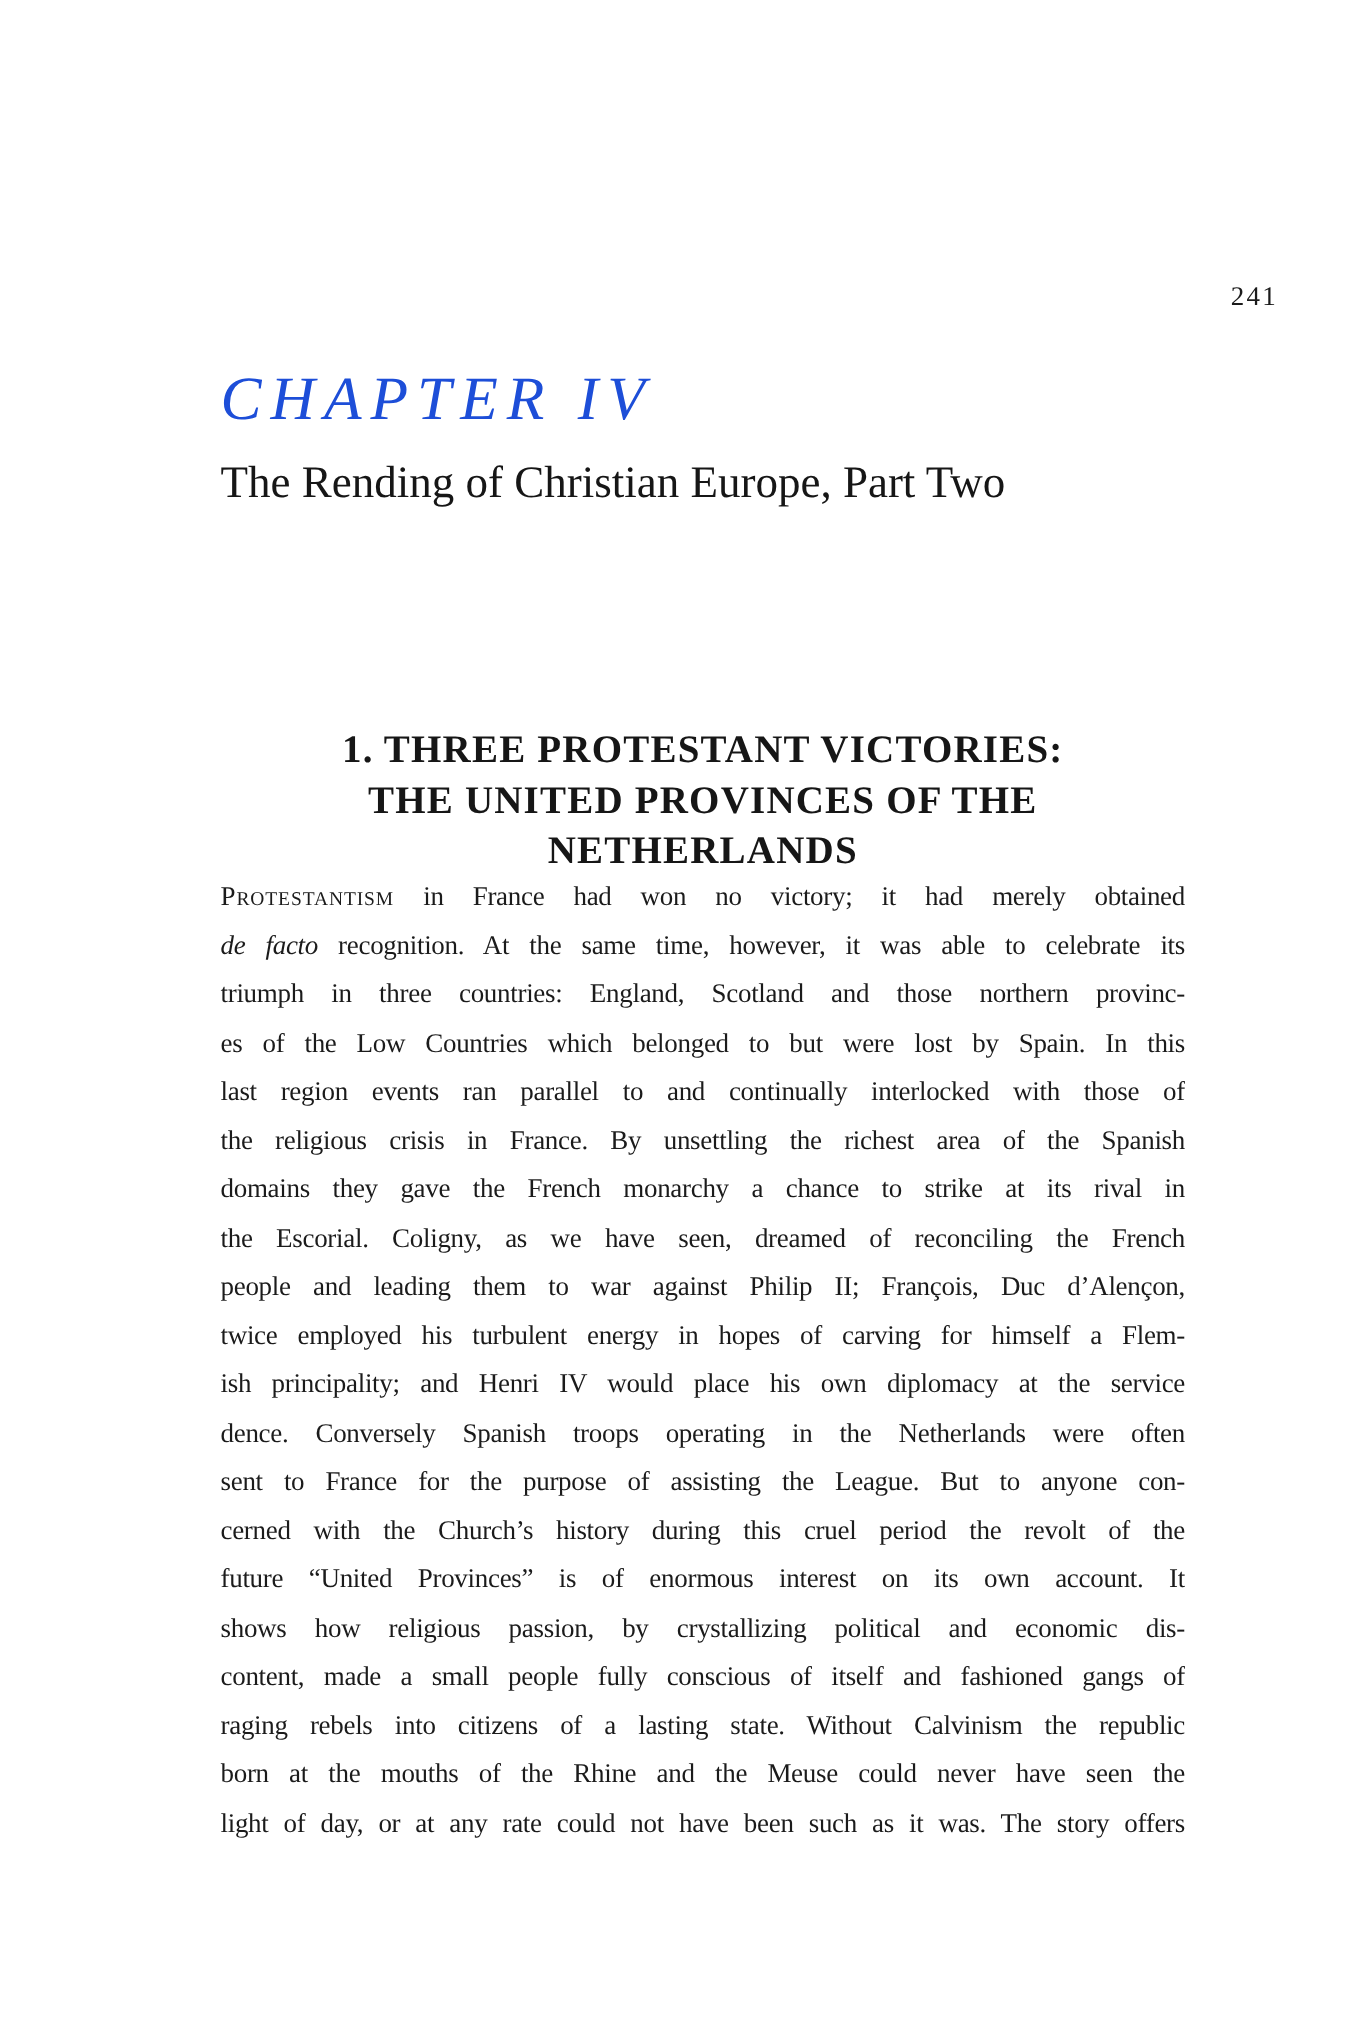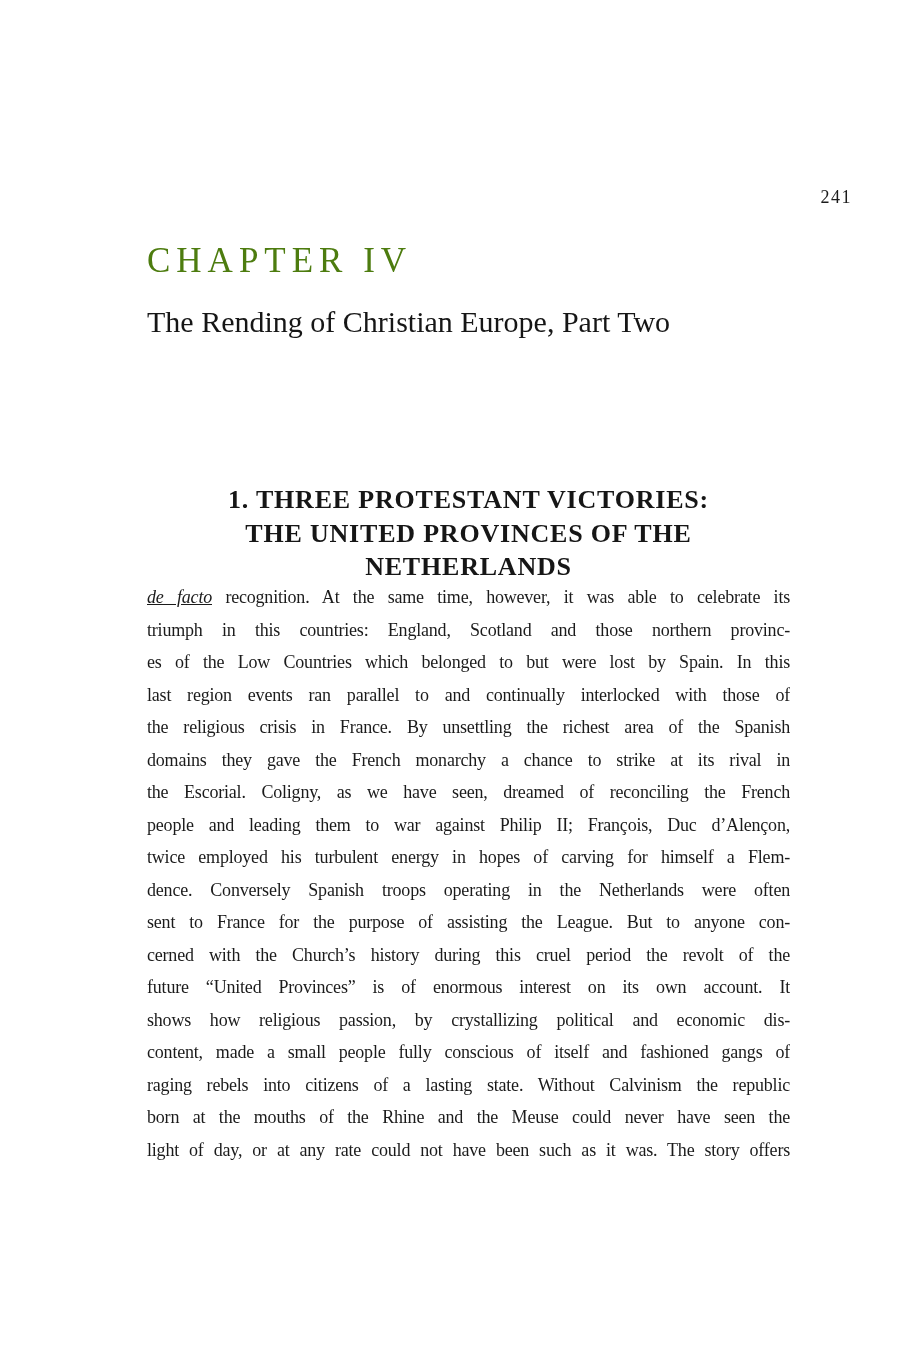--- a/index.html
+++ b/index.html
@@ -25,25 +25,26 @@
     top: 187px;
     right: 48px;
     font-size: 18px;
     letter-spacing: 1.5px;
     color: #1b1b1b;
   }
   .chapter-heading {
     position: absolute;
     top: 241px;
     left: 147px;
-    font-size: 35px;
+    font-size: 41px;
     font-weight: normal;
     letter-spacing: 6px;
     margin: 0;
-    color: #4d7c0f;
+    color: #1d4ed8;
+    font-style: italic;
   }
   .chapter-subtitle {
     position: absolute;
     top: 305px;
     left: 147px;
     font-size: 30px;
     font-weight: normal;
     margin: 0;
     color: #161616;
   }
@@ -77,46 +78,47 @@
     text-align: justify;
     text-align-last: justify;
     white-space: normal;
   }
   .smallcaps {
     font-variant: small-caps;
     letter-spacing: 0.6px;
   }
   .italic {
     font-style: italic;
-    text-decoration: underline;
   }
 </style>
 </head>
 <body>
 
 <div class="book-page">
 
   <div class="page-number">241</div>
 
   <h1 class="chapter-heading">CHAPTER IV</h1>
 
   <h2 class="chapter-subtitle">The Rending of Christian Europe, Part Two</h2>
 
   <h3 class="section-heading"><span>1. THREE PROTESTANT VICTORIES:</span><br><span>THE UNITED PROVINCES OF THE NETHERLANDS</span></h3>
 
   <div class="paragraph">
+    <div class="text-line"><span class="smallcaps">Protestantism</span><span> in France had won no victory; it had merely obtained</span></div>
     <div class="text-line"><span class="italic">de facto</span><span> recognition. At the same time, however, it was able to celebrate its</span></div>
-    <div class="text-line">triumph in this countries: England, Scotland and those northern provinc-</div>
+    <div class="text-line">triumph in three countries: England, Scotland and those northern provinc-</div>
     <div class="text-line">es of the Low Countries which belonged to but were lost by Spain. In this</div>
     <div class="text-line">last region events ran parallel to and continually interlocked with those of</div>
     <div class="text-line">the religious crisis in France. By unsettling the richest area of the Spanish</div>
     <div class="text-line">domains they gave the French monarchy a chance to strike at its rival in</div>
     <div class="text-line">the Escorial. Coligny, as we have seen, dreamed of reconciling the French</div>
     <div class="text-line">people and leading them to war against Philip II; François, Duc d’Alençon,</div>
     <div class="text-line">twice employed his turbulent energy in hopes of carving for himself a Flem-</div>
+    <div class="text-line">ish principality; and Henri IV would place his own diplomacy at the service</div>
     <div class="text-line">dence. Conversely Spanish troops operating in the Netherlands were often</div>
     <div class="text-line">sent to France for the purpose of assisting the League. But to anyone con-</div>
     <div class="text-line">cerned with the Church’s history during this cruel period the revolt of the</div>
     <div class="text-line">future “United Provinces” is of enormous interest on its own account. It</div>
     <div class="text-line">shows how religious passion, by crystallizing political and economic dis-</div>
     <div class="text-line">content, made a small people fully conscious of itself and fashioned gangs of</div>
     <div class="text-line">raging rebels into citizens of a lasting state. Without Calvinism the republic</div>
     <div class="text-line">born at the mouths of the Rhine and the Meuse could never have seen the</div>
     <div class="text-line">light of day, or at any rate could not have been such as it was. The story offers</div>
   </div>

